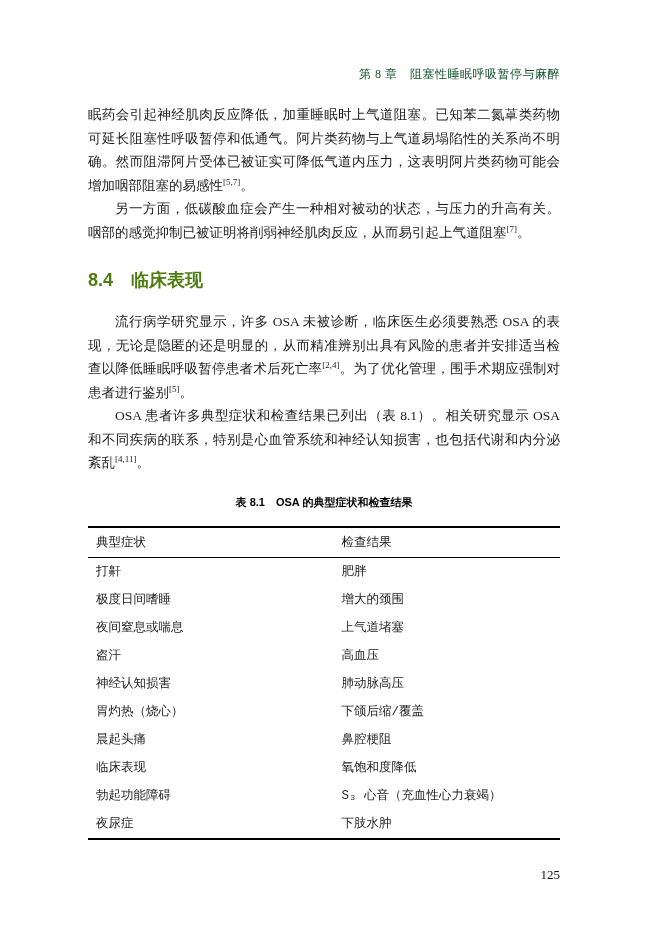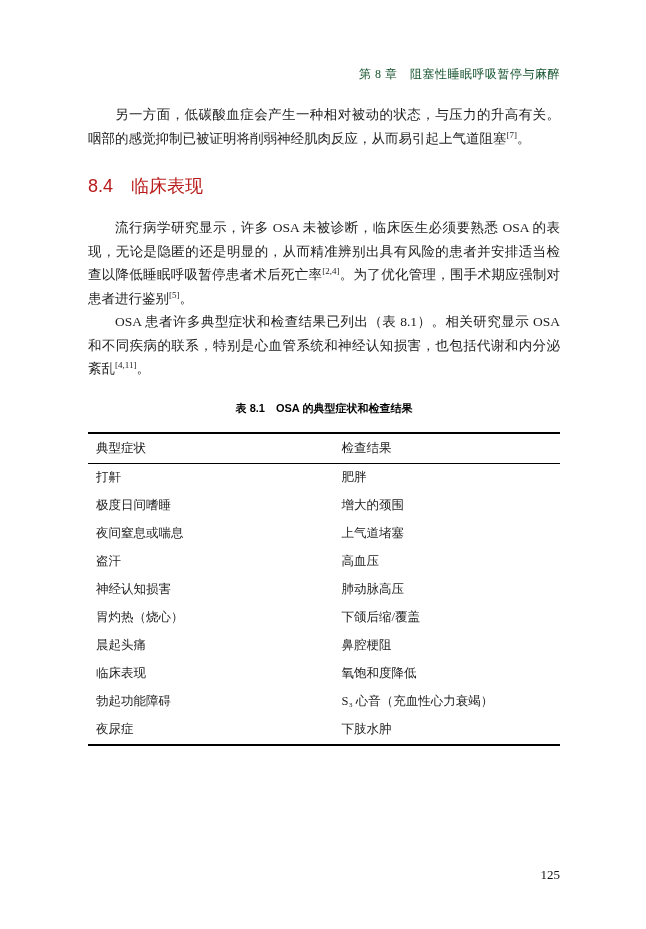--- a/index.html
+++ b/index.html
@@ -36,24 +36,24 @@
     text-indent: 2em;
   }
   .para.no-indent { text-indent: 0; }
   .para sup {
     font-size: 9px;
     line-height: 0;
     vertical-align: super;
   }
   .section-heading {
     font-family: "Liberation Sans", "DejaVu Sans", sans-serif;
-    font-weight: normal;
+    font-weight: bold;
     font-size: 18px;
     margin: 24px 0 18px 0;
-    color: #b91c1c;
+    color: #4d7c0f;
   }
   .table-caption {
     font-family: "Liberation Sans", "DejaVu Sans", sans-serif;
     font-weight: bold;
     font-size: 11px;
     text-align: center;
     margin: 20px 0 16px 0;
     color: #000;
   }
   table.symptoms {
@@ -69,38 +69,40 @@
     font-weight: normal;
     font-family: "Liberation Sans", "DejaVu Sans", sans-serif;
     padding: 6px 8px;
     border-bottom: 1px solid #000;
   }
   table.symptoms th:first-child,
   table.symptoms td:first-child { width: 52%; }
   table.symptoms td {
     padding: 5.5px 8px;
     vertical-align: top;
+    font-family: Liberation Mono, monospace;
   }
   .page-number {
     position: absolute;
     right: 86px;
     bottom: 46px;
     font-size: 13px;
     color: #111;
   }
 </style>
 </head>
 <body>
 
 <div class="page">
   <div class="content">
 
     <div class="running-header">第 8 章　阻塞性睡眠呼吸暂停与麻醉</div>
 
     <div>
+        <p class="para no-indent">眠药会引起神经肌肉反应降低，加重睡眠时上气道阻塞。已知苯二氮䓬类药物可延长阻塞性呼吸暂停和低通气。阿片类药物与上气道易塌陷性的关系尚不明确。然而阻滞阿片受体已被证实可降低气道内压力，这表明阿片类药物可能会增加咽部阻塞的易感性<sup>[5,7]</sup>。</p>
         <p class="para">另一方面，低碳酸血症会产生一种相对被动的状态，与压力的升高有关。咽部的感觉抑制已被证明将削弱神经肌肉反应，从而易引起上气道阻塞<sup>[7]</sup>。</p>
       </div>
 
     <h2 class="section-heading">8.4　临床表现</h2>
 
     <div>
         <p class="para">流行病学研究显示，许多 OSA 未被诊断，临床医生必须要熟悉 OSA 的表现，无论是隐匿的还是明显的，从而精准辨别出具有风险的患者并安排适当检查以降低睡眠呼吸暂停患者术后死亡率<sup>[2,4]</sup>。为了优化管理，围手术期应强制对患者进行鉴别<sup>[5]</sup>。</p>
         <p class="para">OSA 患者许多典型症状和检查结果已列出（表 8.1）。相关研究显示 OSA 和不同疾病的联系，特别是心血管系统和神经认知损害，也包括代谢和内分泌紊乱<sup>[4,11]</sup>。</p>
       </div>
 

